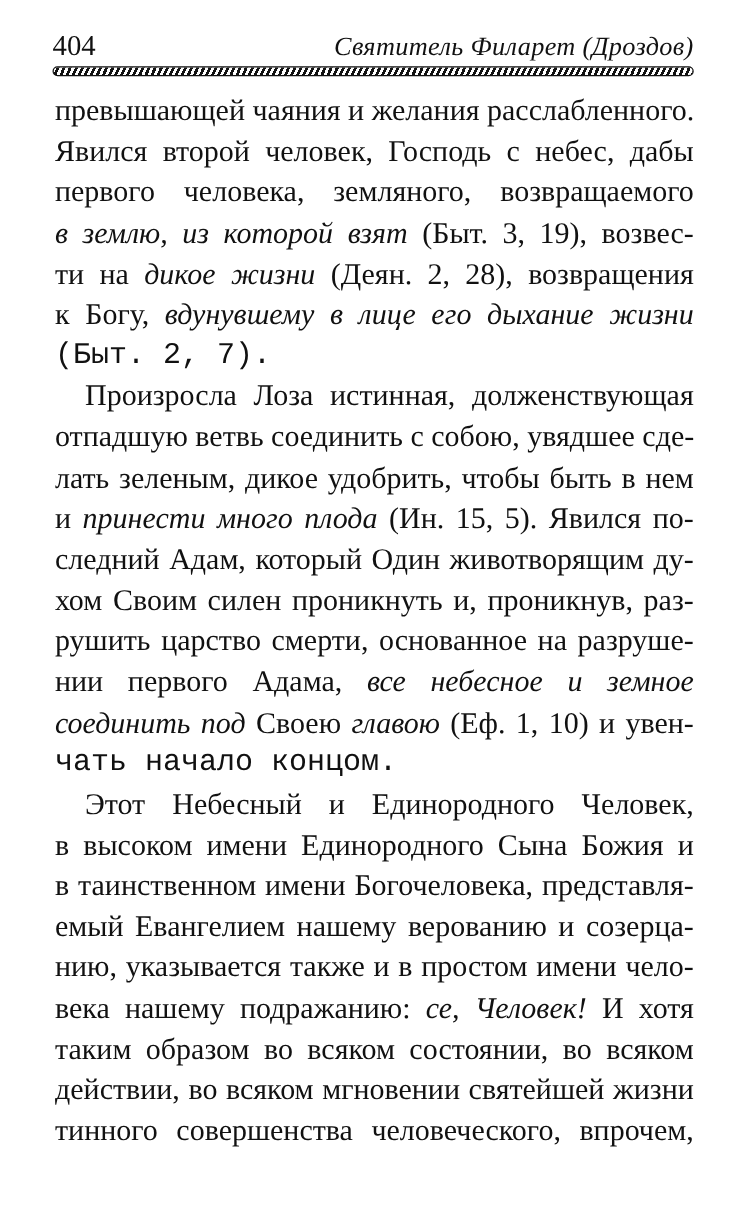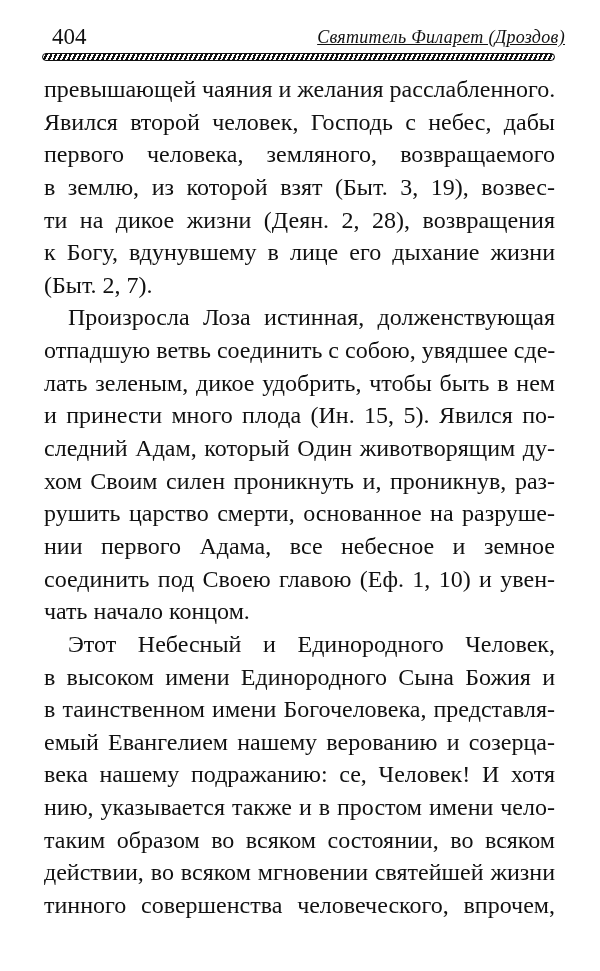--- a/index.html
+++ b/index.html
@@ -1,31 +1,31 @@
 <!DOCTYPE html>
 <html><head>
 <meta charset="utf-8">
 <style>
   html, body { margin: 0; padding: 0; background: #ffffff; }
   body { width: 600px; height: 971px; overflow: hidden; position: relative;
          font-family: "Liberation Serif", "DejaVu Serif", serif; color: #111; }
   .page { position: absolute; left: 0; top: 0; width: 600px; height: 971px; background: #fff; }
-  .header { position: absolute; left: 52px; top: 22px; width: 513px; height: 30px; }
+  .header { position: absolute; left: 42px; top: 22px; width: 513px; height: 30px; }
   .page-number { position: absolute; left: 0; top: 2px; font-size: 23px; line-height: 26px; }
-  .running-title { position: absolute; right: 0; top: 2px; font-size: 18px; line-height: 26px;
-                   font-style: italic; letter-spacing: 0.3px; text-decoration: underline; }
+  .running-title { position: absolute; right: 0; top: 2px; font-size: 21px; line-height: 26px;
+                   font-style: italic; letter-spacing: 0.3px; }
   .rope-rule { position: absolute; left: 42px; top: 53px; width: 513px; height: 8px;
                border-radius: 4px; border: 1.5px solid #111; box-sizing: border-box;
                background: repeating-linear-gradient(115deg, #fff 0px, #fff 2.2px, #111 2.2px, #111 4.4px); }
   .body-text { position: absolute; left: 44px; top: 73px; width: 511px;
                font-size: 24px; line-height: 32.65px; }
   .line { display: block; white-space: nowrap; text-align: justify; text-align-last: justify; height: 32.65px; }
-  .line.last { text-align-last: left; }
+  .line.last { text-align-last: left; font-family: Liberation Mono, monospace; }
   .line.indent { padding-left: 24px; }
-  .it { }
+  .it { font-style: italic; }
 </style>
 </head>
 <body>
 
 <div class="page">
   <div class="header">
     <span class="page-number">404</span>
     <span class="running-title">Святитель Филарет (Дроздов)</span>
   </div>
   <div class="rope-rule"></div>
@@ -49,20 +49,20 @@
         <span class="line"><span>рушить царство смерти, основанное на разруше-</span></span>
         <span class="line"><span>нии первого Адама, </span><span class="it">все небесное и земное</span></span>
         <span class="line"><span class="it">соединить под</span><span> Своею </span><span class="it">главою</span><span> (Еф. 1, 10) и увен-</span></span>
         <span class="line last"><span>чать начало концом.</span></span>
       </div>
       <div>
         <span class="line indent"><span>Этот Небесный и Единородного Человек,</span></span>
         <span class="line"><span>в высоком имени Единородного Сына Божия и</span></span>
         <span class="line"><span>в таинственном имени Богочеловека, представля-</span></span>
         <span class="line"><span>емый Евангелием нашему верованию и созерца-</span></span>
+        <span class="line"><span>нию, указывается также и в простом имени чело-</span></span>
         <span class="line"><span>века нашему подражанию: </span><span class="it">се, Человек!</span><span> И хотя</span></span>
-        <span class="line"><span>нию, указывается также и в простом имени чело-</span></span>
         <span class="line"><span>таким образом во всяком состоянии, во всяком</span></span>
         <span class="line"><span>действии, во всяком мгновении святейшей жизни</span></span>
         <span class="line"><span>тинного совершенства человеческого, впрочем,</span></span>
       </div>
     </div>
 </div>
 
 </body></html>

